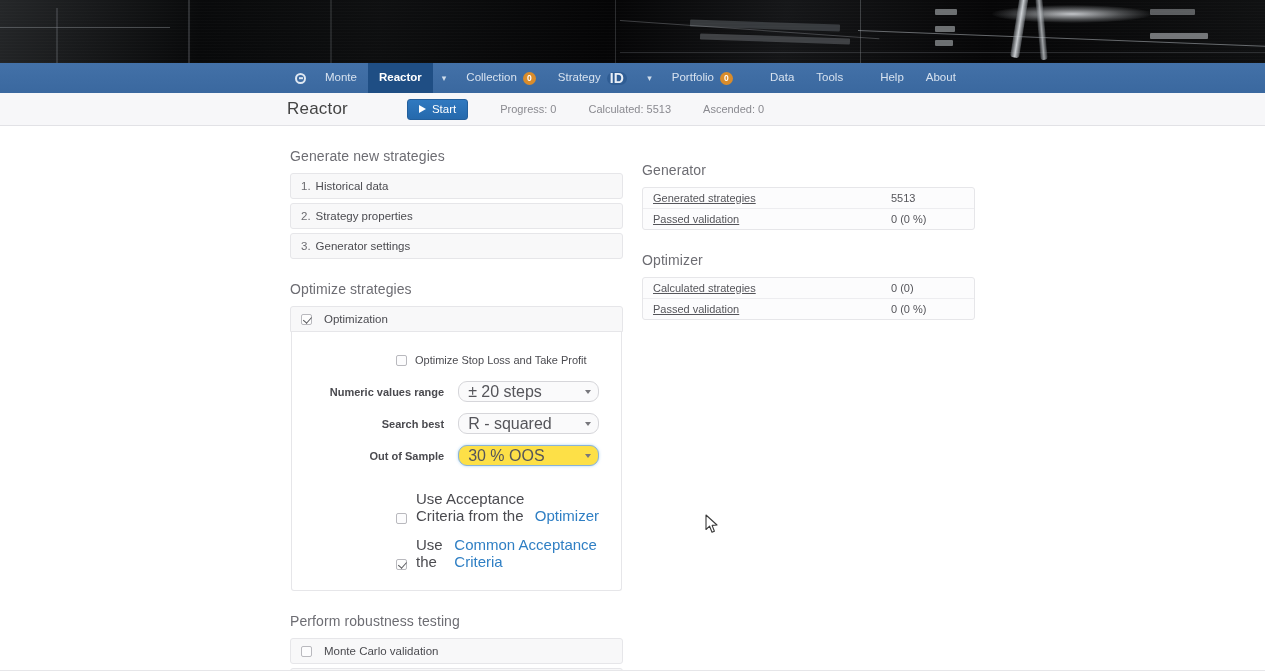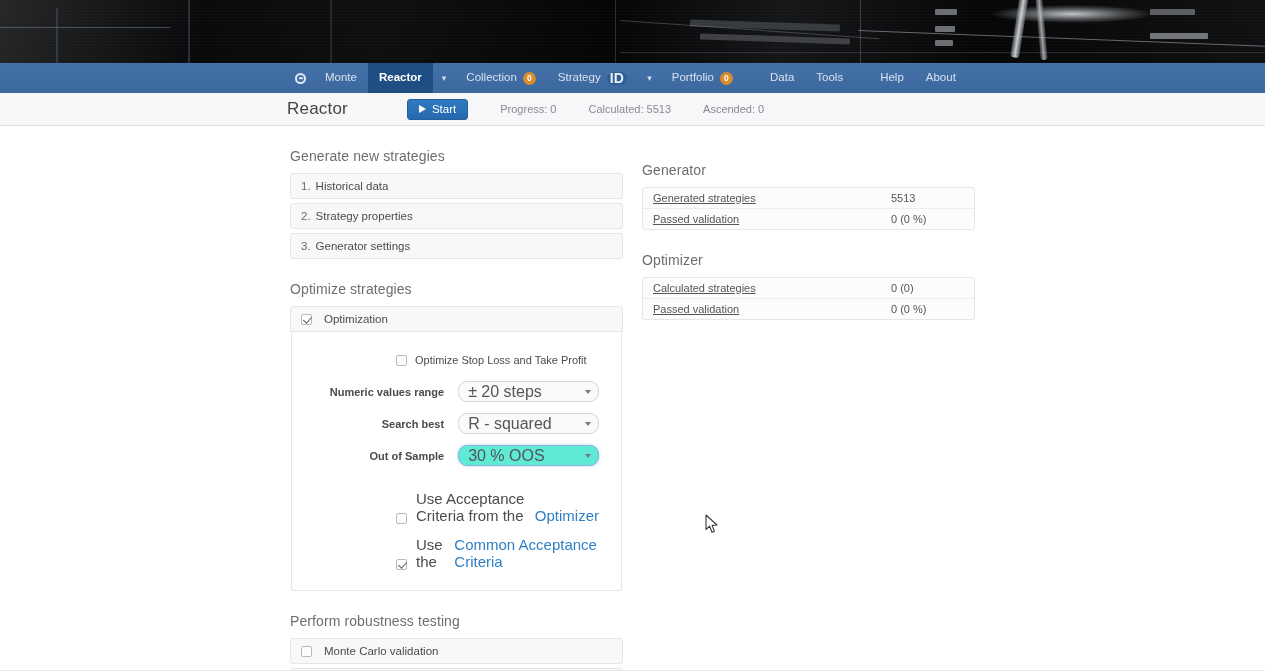--- a/index.html
+++ b/index.html
@@ -266,21 +266,21 @@
     font-size: 16px;
     color: #55555a;
     display: flex; align-items: center;
     padding: 0 6px 0 9px;
     position: relative;
     cursor: pointer;
   }
   .sel.focused {
     border-color: #8ab3d8;
     box-shadow: 0 0 3px rgba(102,175,233,0.55);
-    background: #5eead4;
+    background: #fde047;
     text-align: right;
   }
   .sel .arrow {
     position: absolute; right: 7px; top: 50%;
     transform: translateY(-50%);
     width:0;height:0;
     border-left: 3.5px solid transparent;
     border-right: 3.5px solid transparent;
     border-top: 4px solid #77777c;
   }

